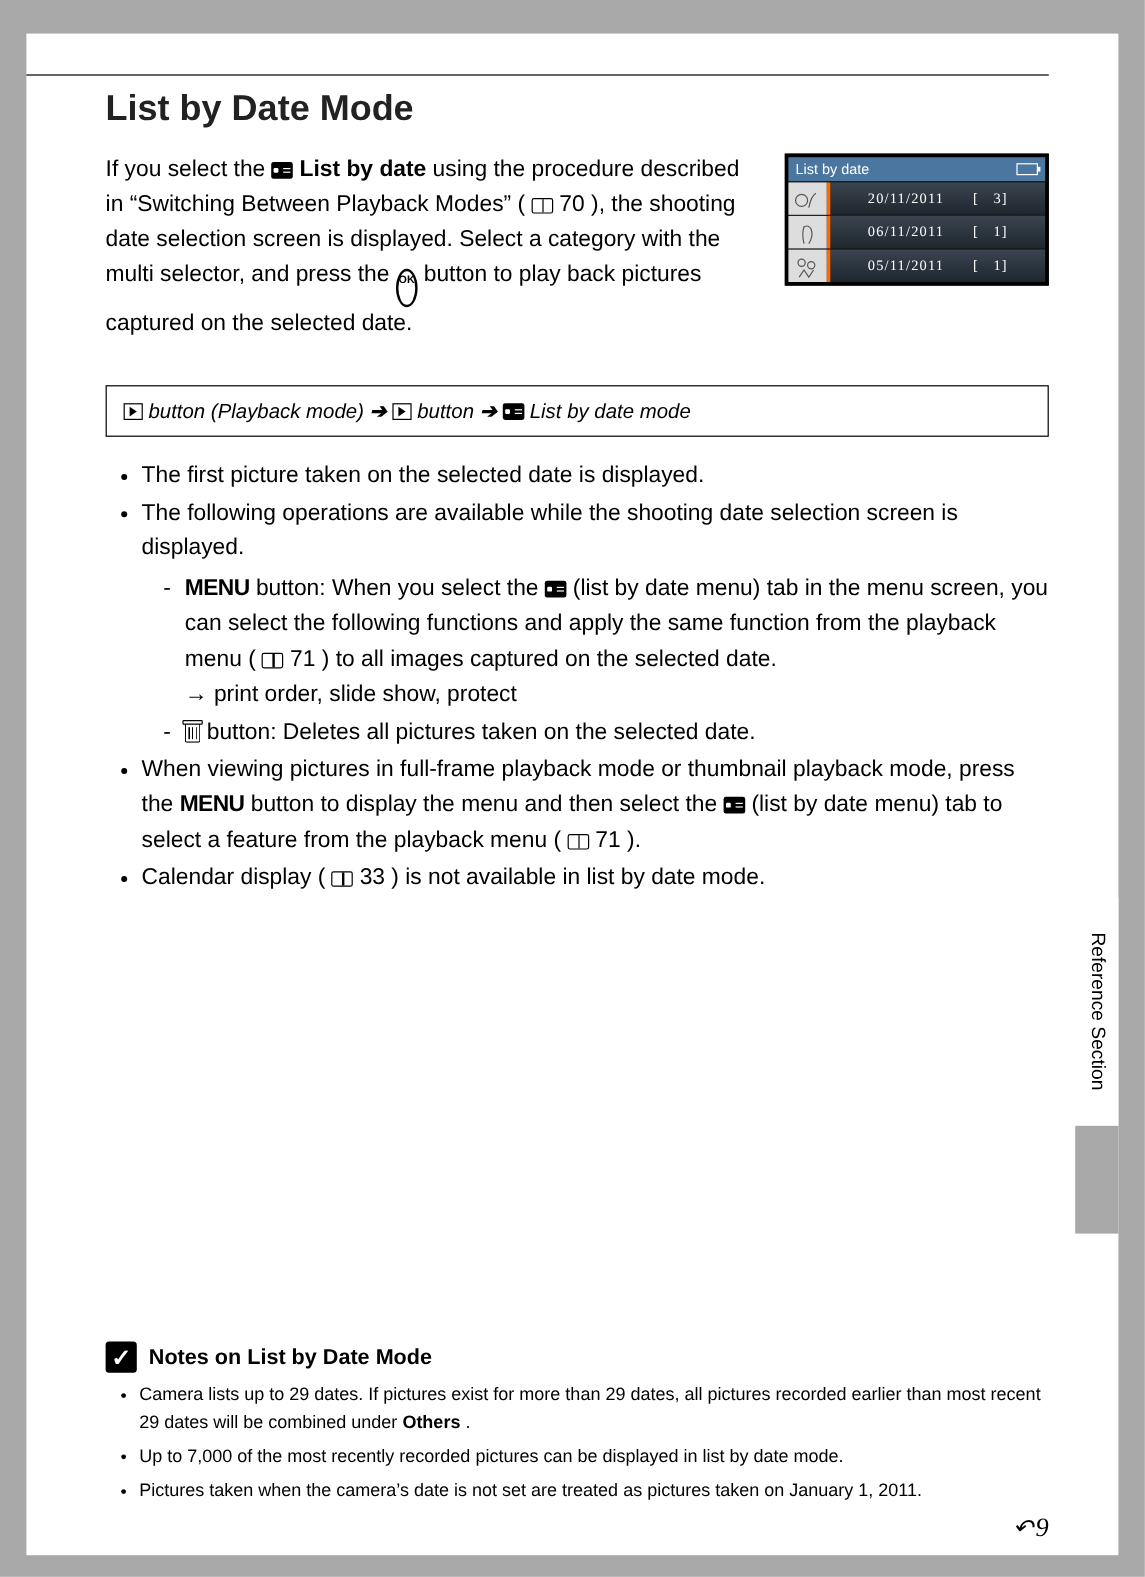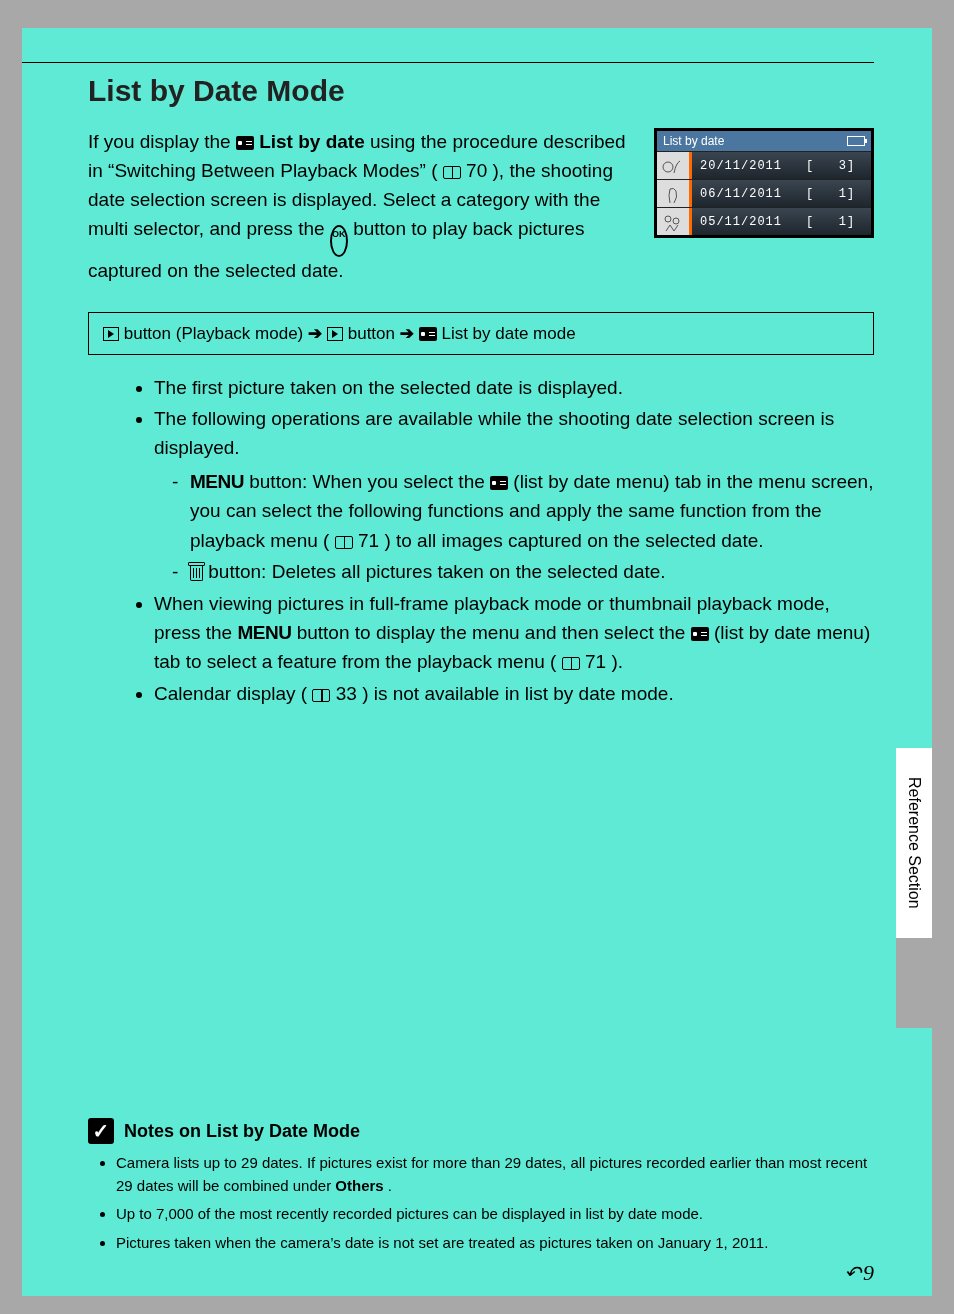--- a/index.html
+++ b/index.html
@@ -5,21 +5,21 @@
   * { box-sizing: border-box; margin: 0; padding: 0; }
   body {
     background: #a8a8a8;
     font-family: "Segoe UI", Arial, sans-serif;
     width: 954px;
     height: 1314px;
     position: relative;
     color: #000;
   }
   .page {
-    background: #5eead4;
+    background: #ffffff;
     position: absolute;
     left: 22px;
     top: 28px;
     width: 910px;
     height: 1268px;
     padding: 34px 58px 30px 66px;
   }
   .header-rule {
     border-top: 1px solid #000;
     position: absolute;
@@ -105,36 +105,37 @@
   }
   .thumb{
     width:32px;height:27px;background:#ddd;
     display:flex;align-items:center;justify-content:center;
   }
   .thumb svg{width:26px;height:22px;}
   .date-cell{
     flex:1;border-left:3px solid #ff6a00;
     background:linear-gradient(#3a4550,#1e262d);color:#fff;
     font-size:12px;letter-spacing:1px;display:flex;align-items:center;
-    padding:0 8px;justify-content:flex-start;font-family:Liberation Mono, monospace;gap:24px;
+    padding:0 8px;justify-content:center;font-family:Liberation Serif, serif;gap:24px;
   }
   .nav-box{
     border:1px solid #000;
     padding:10px 14px;
-    margin-top:26px;
+    margin-top:36px;
     font-size:17px;
+    font-style:italic;
   }
   .arrow{font-weight:700;}
   ul.main{
     margin-top:18px;
     padding-left:30px;
     font-size:19px;
     line-height:1.55;
   }
-  ul.main > li{margin-bottom:2px;margin-left:36px;}
+  ul.main > li{margin-bottom:2px;}
   ul.sub{list-style:none;padding-left:18px;margin-top:4px;}
   ul.sub > li{position:relative;padding-left:18px;margin-bottom:2px;}
   ul.sub > li::before{content:"-";position:absolute;left:0;}
   .side-tab{
     position:absolute;
     right:0;top:720px;width:36px;height:190px;
     background:#fff;
     writing-mode:vertical-rl;
     font-size:16px;text-align:center;
     display:flex;align-items:center;justify-content:center;
@@ -165,21 +166,21 @@
 </head>
 <body>
 
 <div class="page">
   <div class="header-rule"></div>
 
   <h1 class="title">List by Date Mode</h1>
 
   <div class="intro-wrap">
     <p class="intro-text">
-      <span>If you display the </span>
+      <span>If you select the </span>
       <span class="icon i-date"></span>
       <b>List by date</b>
       <span> using the procedure described in “Switching Between Playback Modes” (</span>
       <span class="icon i-book"></span>
       <span>70</span>
       <span>), the shooting date selection screen is displayed. Select a category with the multi selector, and press the </span>
       <span class="icon i-ok">OK</span>
       <span> button to play back pictures captured on the selected date.</span>
     </p>
 
@@ -244,20 +245,21 @@
       <span>The following operations are available while the shooting date selection screen is displayed.</span>
       <ul class="sub">
         <li>
           <span class="menu-word">MENU</span>
           <span> button: When you select the </span>
           <span class="icon i-date"></span>
           <span> (list by date menu) tab in the menu screen, you can select the following functions and apply the same function from the playback menu (</span>
           <span class="icon i-book"></span>
           <span>71</span>
           <span>) to all images captured on the selected date.</span><br>
+          <span>→ print order, slide show, protect</span>
         </li>
         <li>
           <span class="i-trash"></span>
           <span> button: Deletes all pictures taken on the selected date.</span>
         </li>
       </ul>
     </li>
     <li>
       <span>When viewing pictures in full-frame playback mode or thumbnail playback mode, press the </span>
       <span class="menu-word">MENU</span>

